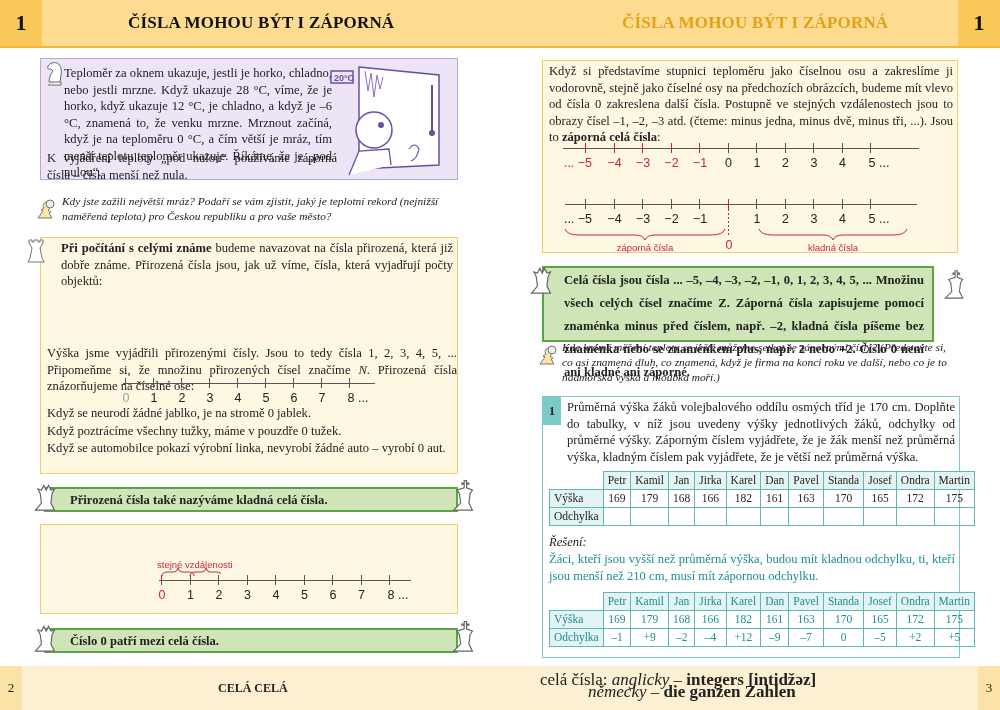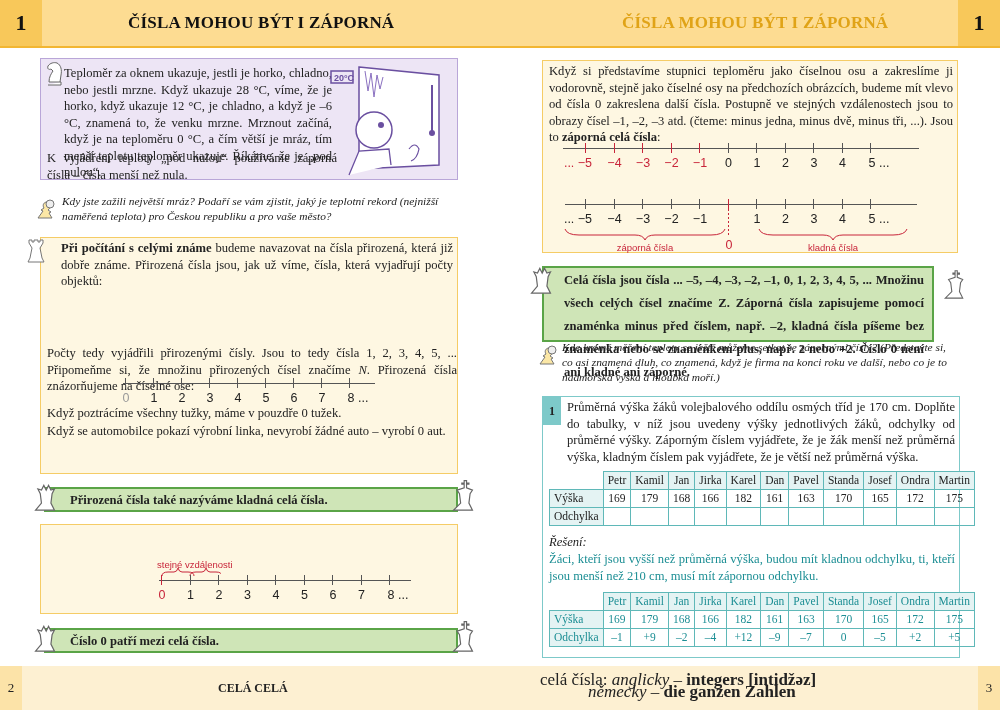--- a/index.html
+++ b/index.html
@@ -85,21 +85,21 @@
 <div class="q" style="left:62px;top:194px;width:392px">Kdy jste zažili největší mráz? Podaří se vám zjistit, jaký je teplotní rekord (nejnižší naměřená teplota) pro Českou republiku a pro vaše město?</div>
 
 <div class="box yellow" style="left:40px;top:237px;width:418px;height:237px">
   <svg class="piece" style="left:-16px;top:0px" viewBox="0 0 22 26">
       <path d="M3 24h16l-2-4-2-10 3-5V2h-3v2h-2V2H9v2H7V2H4v3l3 5-2 10z" fill="#fff" stroke="#777" stroke-width="1"></path>
     </svg>
   <div style="position:absolute;left:20px;top:2px;width:392px;text-align:justify">
     <b>Při počítání s celými známe</b><span> budeme navazovat na čísla přirozená, která již dobře známe. Přirozená čísla jsou, jak už víme, čísla, která vyjadřují počty objektů:</span>
   </div>
   <div style="position:absolute;left:6px;top:107px;width:410px;text-align:justify">
-    <span>Počty tedy vyjádřili přirozenými čísly. Jsou to tedy čísla 1, 2, 3, 4, 5, ... Připomeňme si, že množinu přirozených čísel značíme </span><i>N</i><span>. Přirozená čísla znázorňujeme na číselné ose:</span>
+    <span>Výška jsme vyjádřili přirozenými čísly. Jsou to tedy čísla 1, 2, 3, 4, 5, ... Připomeňme si, že množinu přirozených čísel značíme </span><i>N</i><span>. Přirozená čísla znázorňujeme na číselné ose:</span>
   </div>
   <div class="axis" id="axisN" style="left:0;top:140px;width:416px;height:30px">
       <div class="line" style="left: 82px; width: 252px; top: 5px;"></div>
       <div class="tick" style="left: 84px; top: 0px;"></div>
       <div class="lbl grey" style="left: 85px; top: 12px;">0</div>
       <div class="tick" style="left: 112px; top: 0px;"></div>
       <div class="lbl" style="left: 113px; top: 12px;">1</div>
       <div class="tick" style="left: 140px; top: 0px;"></div>
       <div class="lbl" style="left: 141px; top: 12px;">2</div>
       <div class="tick" style="left: 168px; top: 0px;"></div>
@@ -109,20 +109,21 @@
       <div class="tick" style="left: 224px; top: 0px;"></div>
       <div class="lbl" style="left: 225px; top: 12px;">5</div>
       <div class="tick" style="left: 252px; top: 0px;"></div>
       <div class="lbl" style="left: 253px; top: 12px;">6</div>
       <div class="tick" style="left: 280px; top: 0px;"></div>
       <div class="lbl" style="left: 281px; top: 12px;">7</div>
       <div class="tick" style="left: 308px; top: 0px;"></div>
       <div class="lbl" style="left: 317px; top: 12px;">8 ...</div>
     </div>
   <div style="position:absolute;left:6px;top:167px;line-height:17.5px">
+    <div>Když se neurodí žádné jablko, je na stromě 0 jablek.</div>
     <div>Když poztrácíme všechny tužky, máme v pouzdře 0 tužek.</div>
     <div>Když se automobilce pokazí výrobní linka, nevyrobí žádné auto – vyrobí 0 aut.</div>
   </div>
 </div>
 
 <div class="box green" style="left:44px;top:487px;width:414px;height:25px">
   <div style="position:absolute;left:24px;top:3px">Přirozená čísla také nazýváme kladná celá čísla.</div>
 </div>
 <svg class="piece" style="left:32px;top:480px;width:26px;height:32px" viewBox="0 0 22 26">
     <path d="M3 25h16l-3-6 1-8 2-4-3 1-2-4-2 4-2-4-2 4-3-1 2 4 1 8z" fill="#fff" stroke="#666" stroke-width="1"></path>

